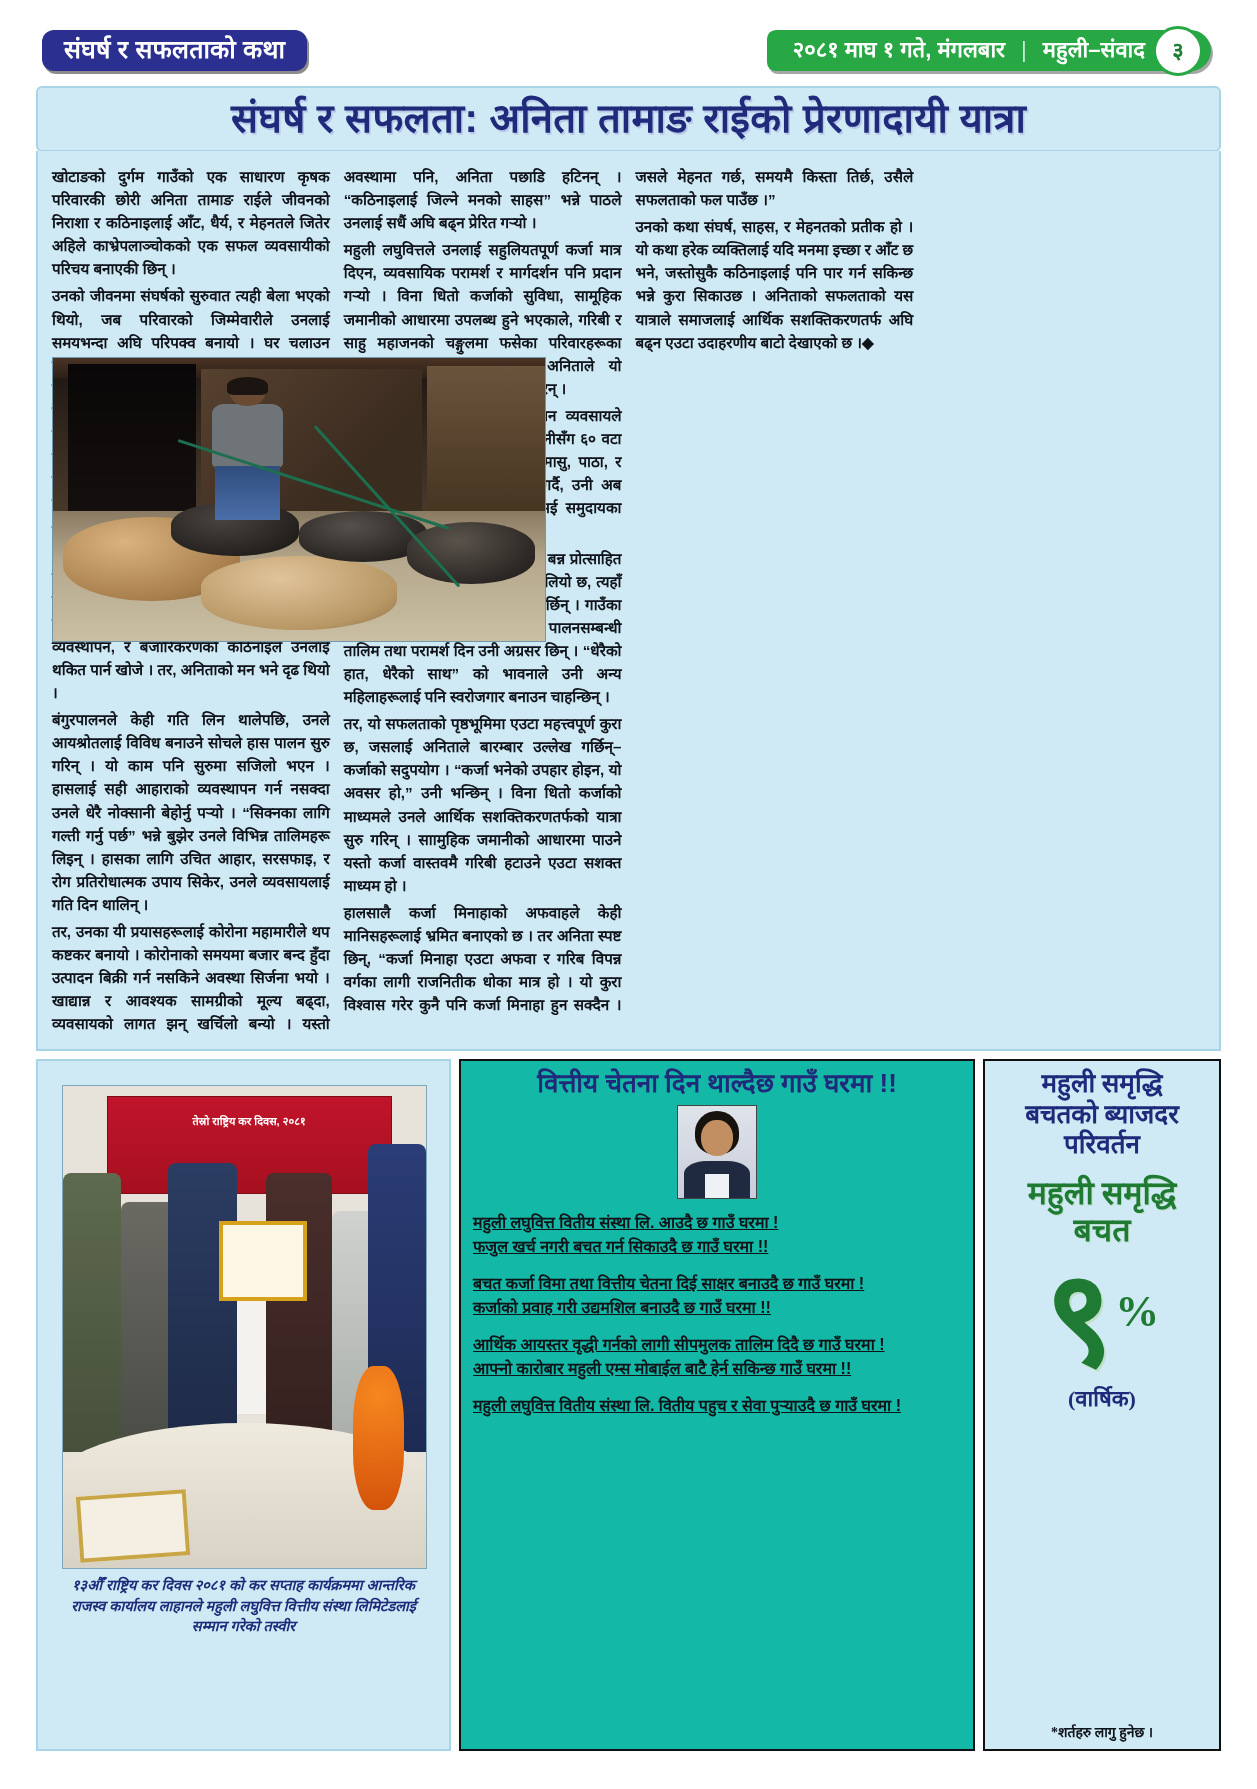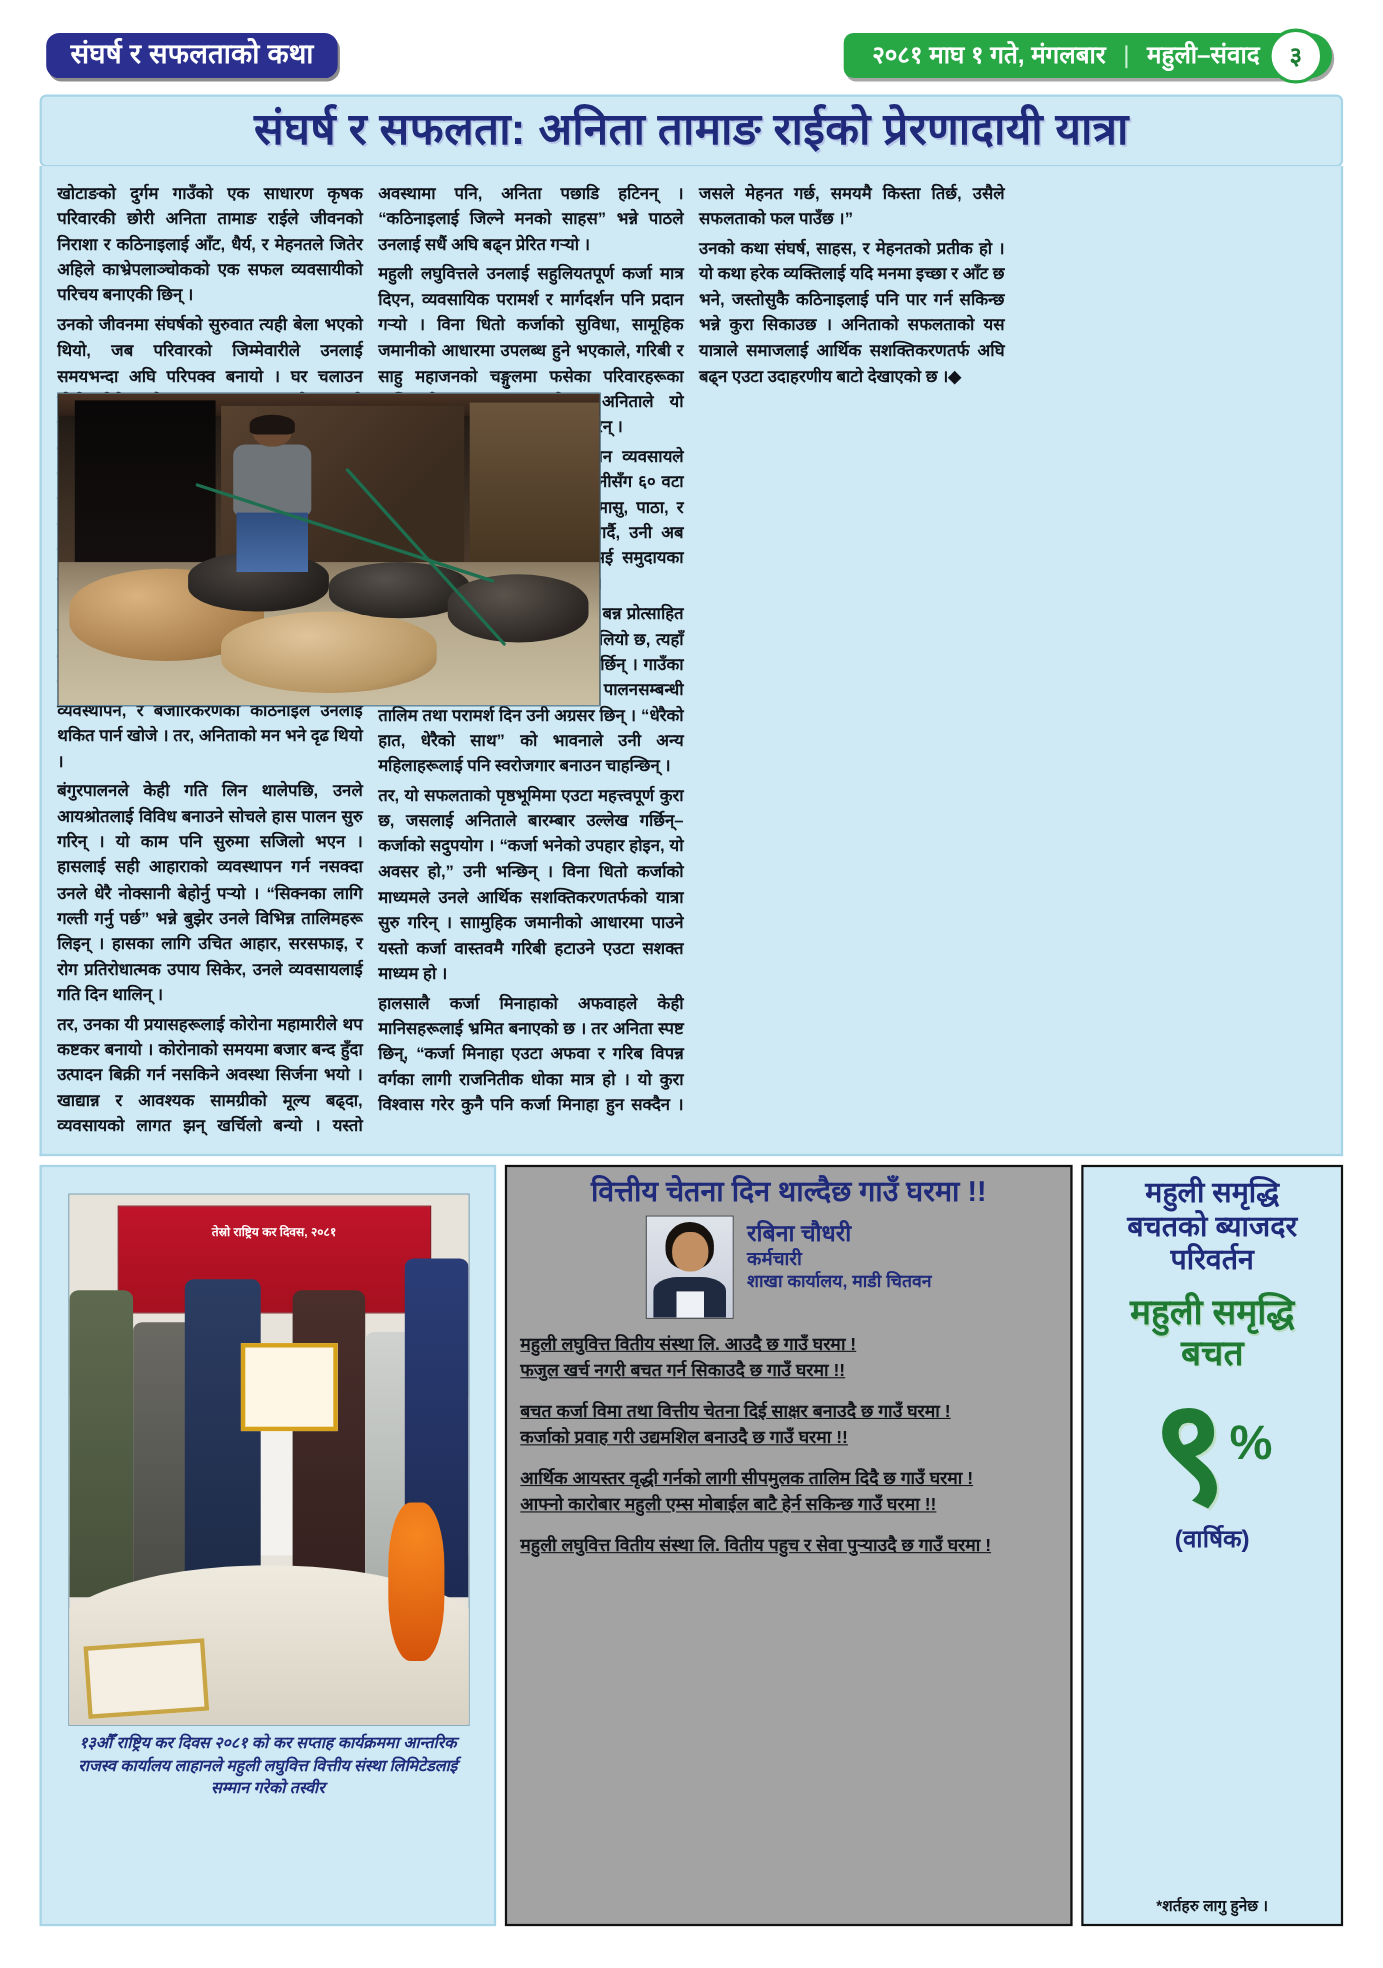--- a/index.html
+++ b/index.html
@@ -187,21 +187,21 @@
     color:#1f2a7a;
     font-size:14.5px;
     font-weight:bold;
     font-style:italic;
     line-height:1.42;
   }
 
   
   .bm{
     flex:1;
-    background:#a3a3a3;
+    background:#14b8a6;
     border:2px solid #111111;
     padding:8px 12px 10px 12px;
     display:flex; flex-direction:column;
   }
   .bm-title{
     color:#1f2a7a;
     font-size:26px; font-weight:bold;
     text-align:center;
     line-height:1.15;
     margin-bottom:4px;
@@ -237,21 +237,21 @@
   }
   .bm-body p span{ display:block;text-decoration:underline; }
 
   
   .br{
     width:238px;
     background:#cfeaf5;
     border:2px solid #111111;
     padding:8px 20px;
     text-align:center;
-    display:flex; flex-direction:column; align-items:center;
+    display:flex; flex-direction:column; align-items:center;font-family:Liberation Serif, serif;
   }
   .br-h1{ color:#1f2a7a; font-size:26px; font-weight:bold; line-height:1.18; }
   .br-h2{ color:#1f7a34; font-size:32px; font-weight:bold; line-height:1.15; margin-top:14px;
           text-shadow:1px 1px 0 #b9dcc2;}
   .rate-row{ display:flex; align-items:center; justify-content:center; margin-top:10px; gap:2px;}
   .rate-num{
     color:#1f7a34; font-size:132px; font-weight:bold; line-height:.92;
     text-shadow:2px 2px 0 #bfe0c7;
   }
   .rate-pct{ color:#1f7a34; font-size:44px; font-weight:bold; line-height:1; padding-bottom:14px;}
@@ -342,25 +342,20 @@
     <div class="bx bm">
       <div class="bm-title">वित्तीय चेतना दिन थाल्दैछ गाउँ घरमा !!</div>
       <div class="bm-author">
         <div class="bm-avatar">
           <div class="av-bg"></div>
           <div class="av-body"></div>
           <div class="av-shirt"></div>
           <div class="av-hair"></div>
           <div class="av-face"></div>
         </div>
-        <div class="bm-auth-txt">
-          <div class="bm-name">रबिना चौधरी</div>
-          <div class="bm-role">कर्मचारी</div>
-          <div class="bm-office">शाखा कार्यालय, माडी चितवन</div>
-        </div>
       </div>
       <div class="bm-body">
         <p>
           <span>महुली लघुवित्त वितीय संस्था लि. आउदै छ गाउँ घरमा !</span>
           <span>फजुल खर्च नगरी बचत गर्न सिकाउदै छ गाउँ घरमा !!</span>
         </p>
         <p>
           <span>बचत कर्जा विमा तथा वित्तीय चेतना दिई साक्षर बनाउदै छ गाउँ घरमा !</span>
           <span>कर्जाको प्रवाह गरी उद्यमशिल बनाउदै छ गाउँ घरमा !!</span>
         </p>

